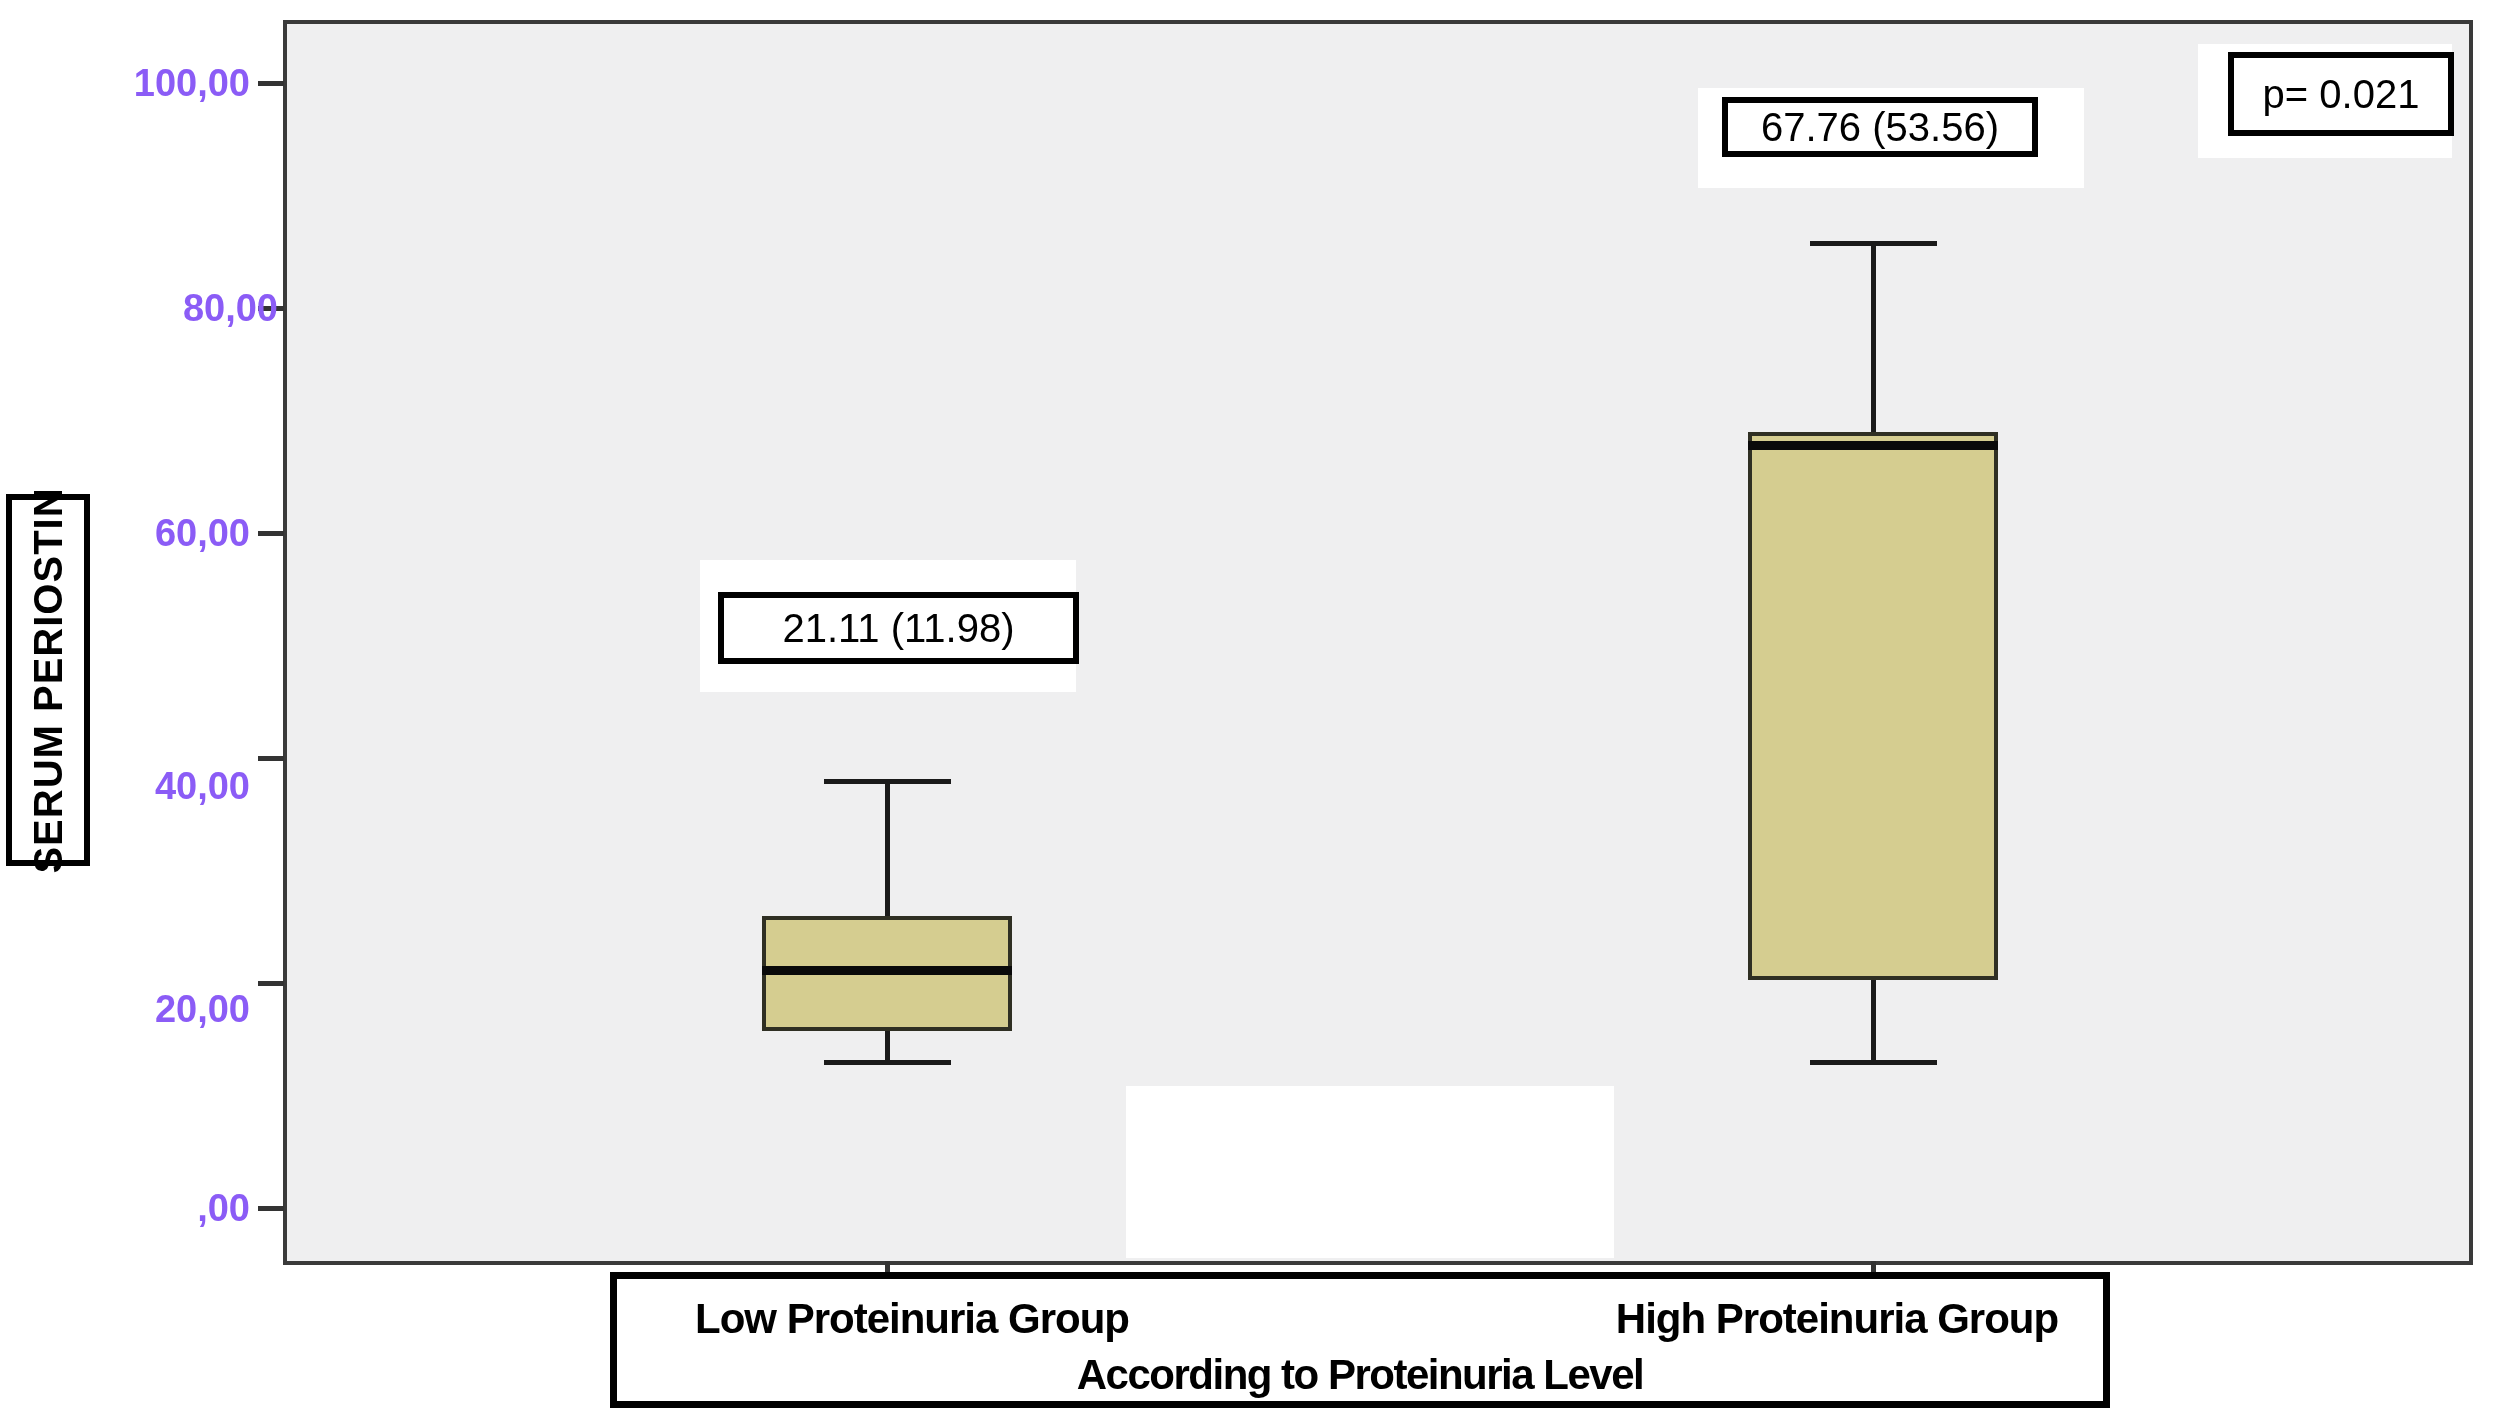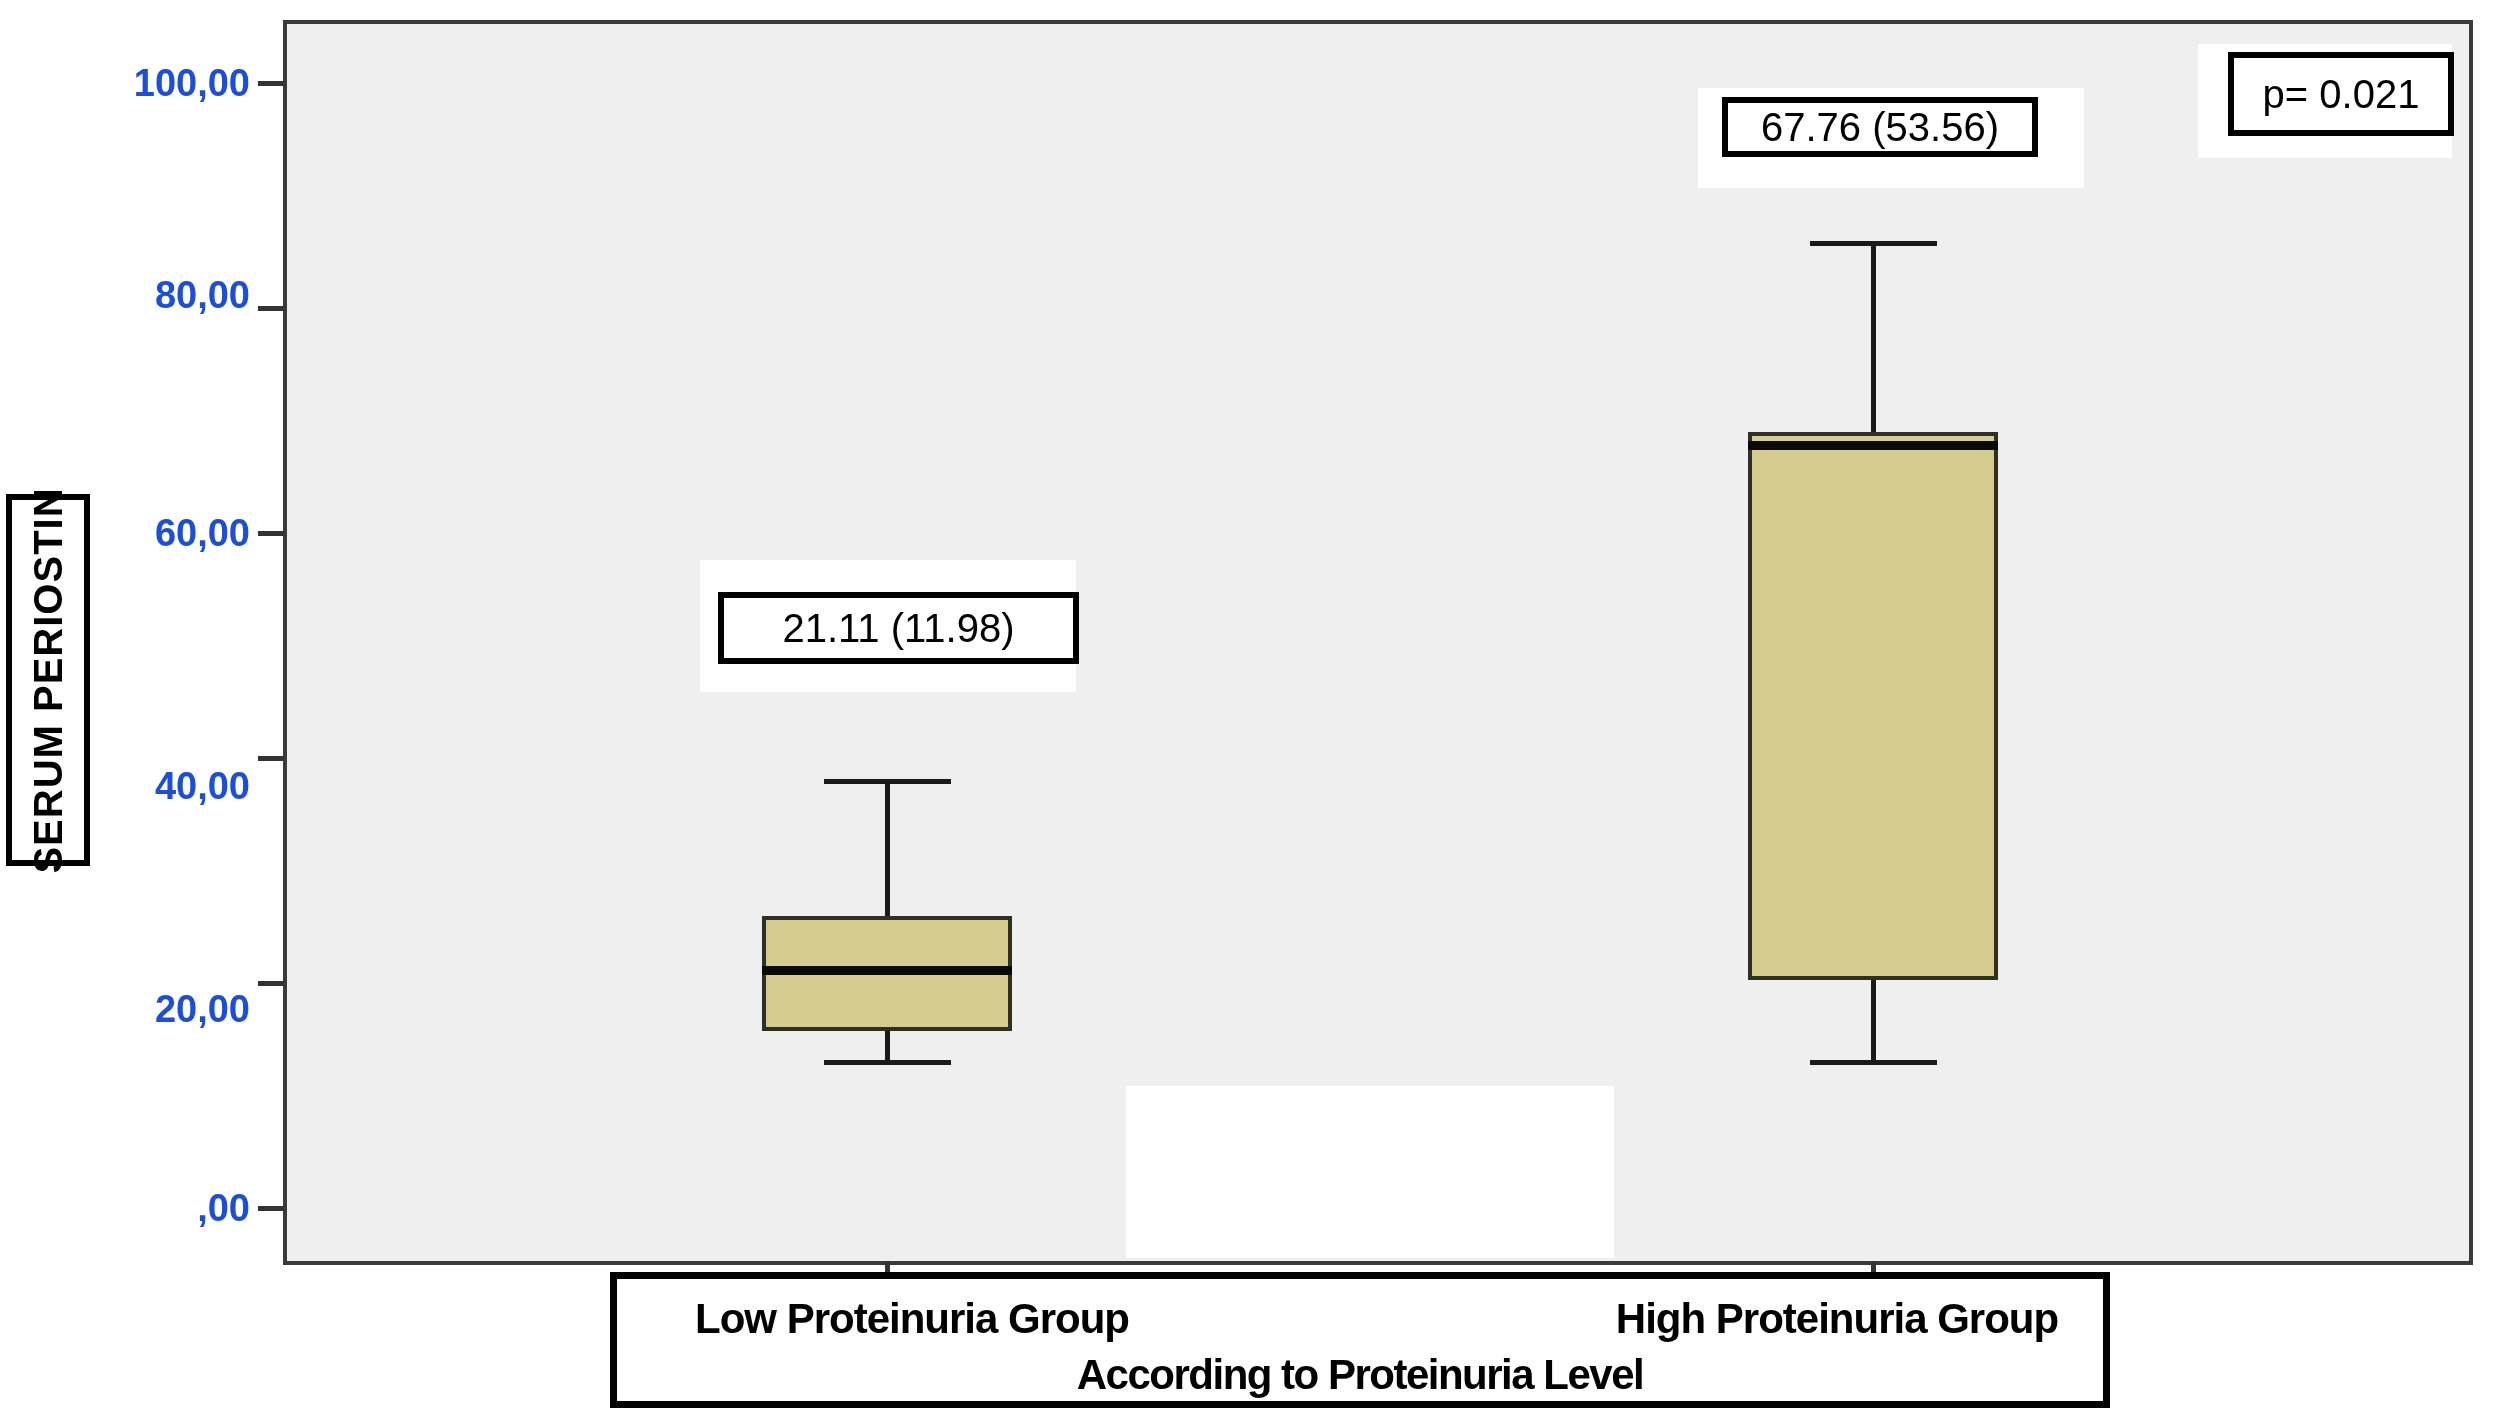--- a/index.html
+++ b/index.html
@@ -58,21 +58,21 @@
     color:#000; text-align:center; white-space:nowrap;
   }
   #xg-low  { left:55px;  top:16px; width:480px; }
   #xg-high { left:980px; top:16px; width:480px; }
   #xg-axis { left:0px;   top:72px; width:1486px; letter-spacing:-1.5px; }
 
   
   .y-tick { position:absolute; left:258px; width:26px; height:5px; background:#333; }
   .y-tick-label {
     position:absolute; left:0; width:250px; text-align:right;
-    font-size:38px; font-weight:600; color:#1d4ed8; line-height:1;
+    font-size:38px; font-weight:600; color:#8b5cf6; line-height:1;
   }
   .x-tick { position:absolute; width:5px; height:20px; background:#333; top:1261px; }
   .whisker-line { position:absolute; width:5px; background:#1a1a1a; }
   .whisker-cap  { position:absolute; height:5px; background:#1a1a1a; }
   .iqr-box {
     position:absolute; background:#d5cd90; border:4px solid #2f2f23; box-sizing:border-box;
   }
   .median-line { position:absolute; background:#0a0a0a; }
 </style>
 </head>
@@ -85,21 +85,21 @@
   <div id="plot-layer">
       <div class="y-tick" style="top: 1206px;"></div>
       <div class="y-tick-label" style="top: 1189px;">,00</div>
       <div class="y-tick" style="top: 981px;"></div>
       <div class="y-tick-label" style="top: 990px;">20,00</div>
       <div class="y-tick" style="top: 756px;"></div>
       <div class="y-tick-label" style="top: 739px; margin-top: 28px;">40,00</div>
       <div class="y-tick" style="top: 531px;"></div>
       <div class="y-tick-label" style="top: 514px;">60,00</div>
       <div class="y-tick" style="top: 306px;"></div>
-      <div class="y-tick-label" style="top: 276px;">80,00</div>
+      <div class="y-tick-label" style="top: 289px; padding-left: 28px;">80,00</div>
       <div class="y-tick" style="top: 81px;"></div>
       <div class="y-tick-label" style="top: 64px;">100,00</div>
       <div class="x-tick" style="left: 885px;"></div>
       <div class="x-tick" style="left: 1871px;"></div>
       <div class="whisker-line" style="left: 885px; top: 780.5px; height: 135px;"></div>
       <div class="whisker-line" style="left: 885px; top: 1031.38px; height: 30.375px;"></div>
       <div class="whisker-cap" style="left: 823.5px; top: 778.5px; width: 127px;"></div>
       <div class="whisker-cap" style="left: 823.5px; top: 1059.75px; width: 127px;"></div>
       <div class="iqr-box" style="left: 762px; top: 915.5px; width: 250px; height: 115.875px; background: rgb(213, 205, 144); border-color: rgb(47, 47, 35);"></div>
       <div class="median-line" style="left: 762px; top: 966.013px; width: 250px; height: 9px;"></div>

